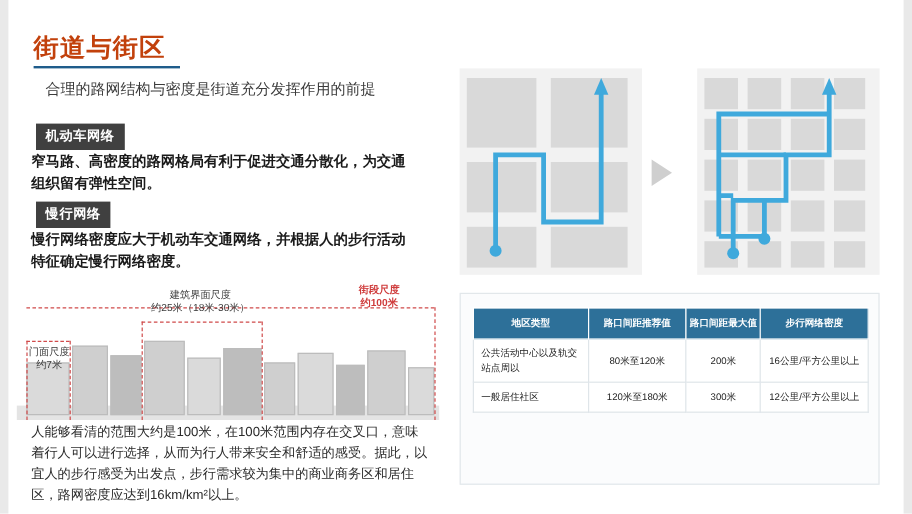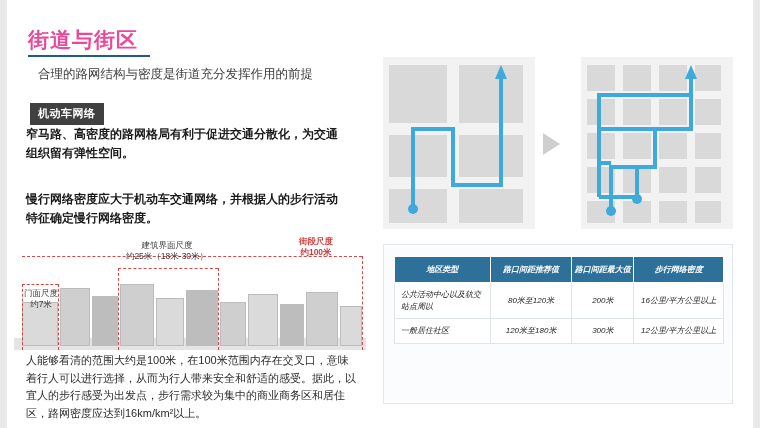--- a/index.html
+++ b/index.html
@@ -33,21 +33,21 @@
     width: 7px; height: 428px;
     background: #e9e9e9;
   }
   
   .title {
     position: absolute;
     left: 28px;
     top: 26px;
     font-size: 21px;
     font-weight: bold;
-    color: #ec4899;
+    color: #c2410c;
     letter-spacing: 1px;
   }
   .title-underline {
     position: absolute;
     left: 28px;
     top: 55px;
     width: 122px;
     height: 2px;
     background: #1f5c8b;
   }
@@ -187,21 +187,20 @@
     box-sizing: border-box;
   }
   table.data {
     position: absolute;
     left: 10px;
     top: 11px;
     width: 330px;
     border-collapse: collapse;
     font-size: 8px;
     color: #1d1d1d;
-    font-style: italic;
   }
   table.data th {
     background: #2d7099;
     color: #ffffff;
     font-weight: bold;
     border: 1px solid #ffffff;
     padding: 7px 2px;
     text-align: center;
     font-size: 8px;
   }
@@ -230,20 +229,21 @@
   <div class="left-bar"></div>
   <div class="right-bar"></div>
 
   <div class="title">街道与街区</div>
   <div class="title-underline"></div>
   <div class="subtitle">合理的路网结构与密度是街道充分发挥作用的前提</div>
 
   <div class="chip chip-1">机动车网络</div>
   <div class="para para-1">窄马路、高密度的路网格局有利于促进交通分散化，为交通组织留有弹性空间。</div>
 
+  <div class="chip chip-2">慢行网络</div>
   <div class="para para-2">慢行网络密度应大于机动车交通网络，并根据人的步行活动特征确定慢行网络密度。</div>
 
   <div class="diagram">
 
     <div class="map-box map-left">
 
       <div class="blk" style="left:6px;  top:8px;   width:58px; height:58px;"></div>
       <div class="blk" style="left:76px; top:8px;   width:64px; height:58px;"></div>
       <div class="blk" style="left:6px;  top:78px;  width:58px; height:42px;"></div>
       <div class="blk" style="left:76px; top:78px;  width:64px; height:42px;"></div>

